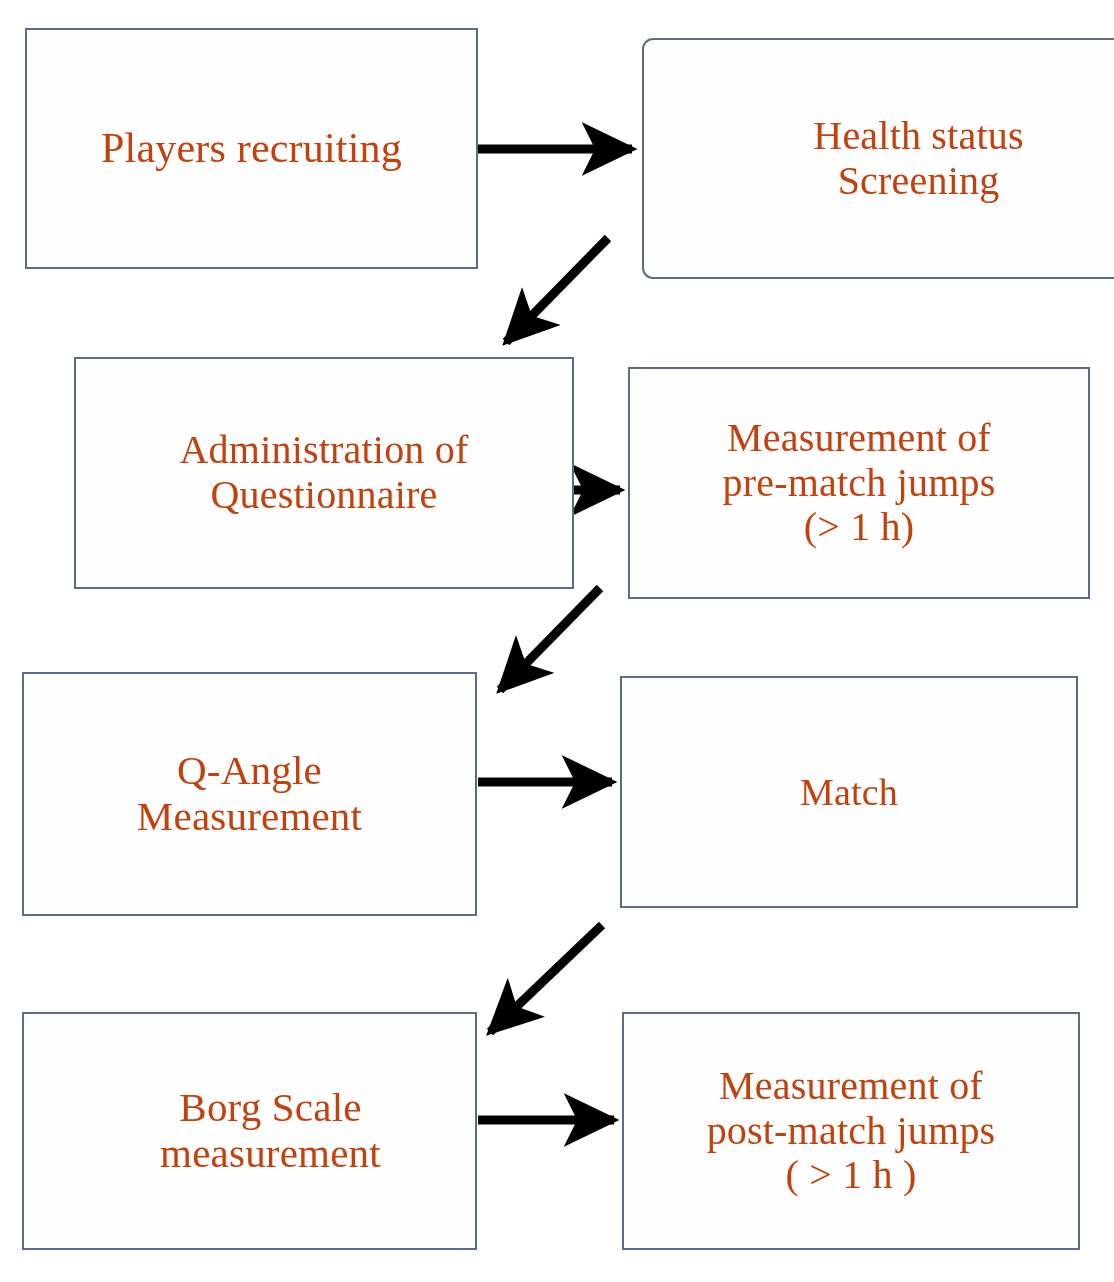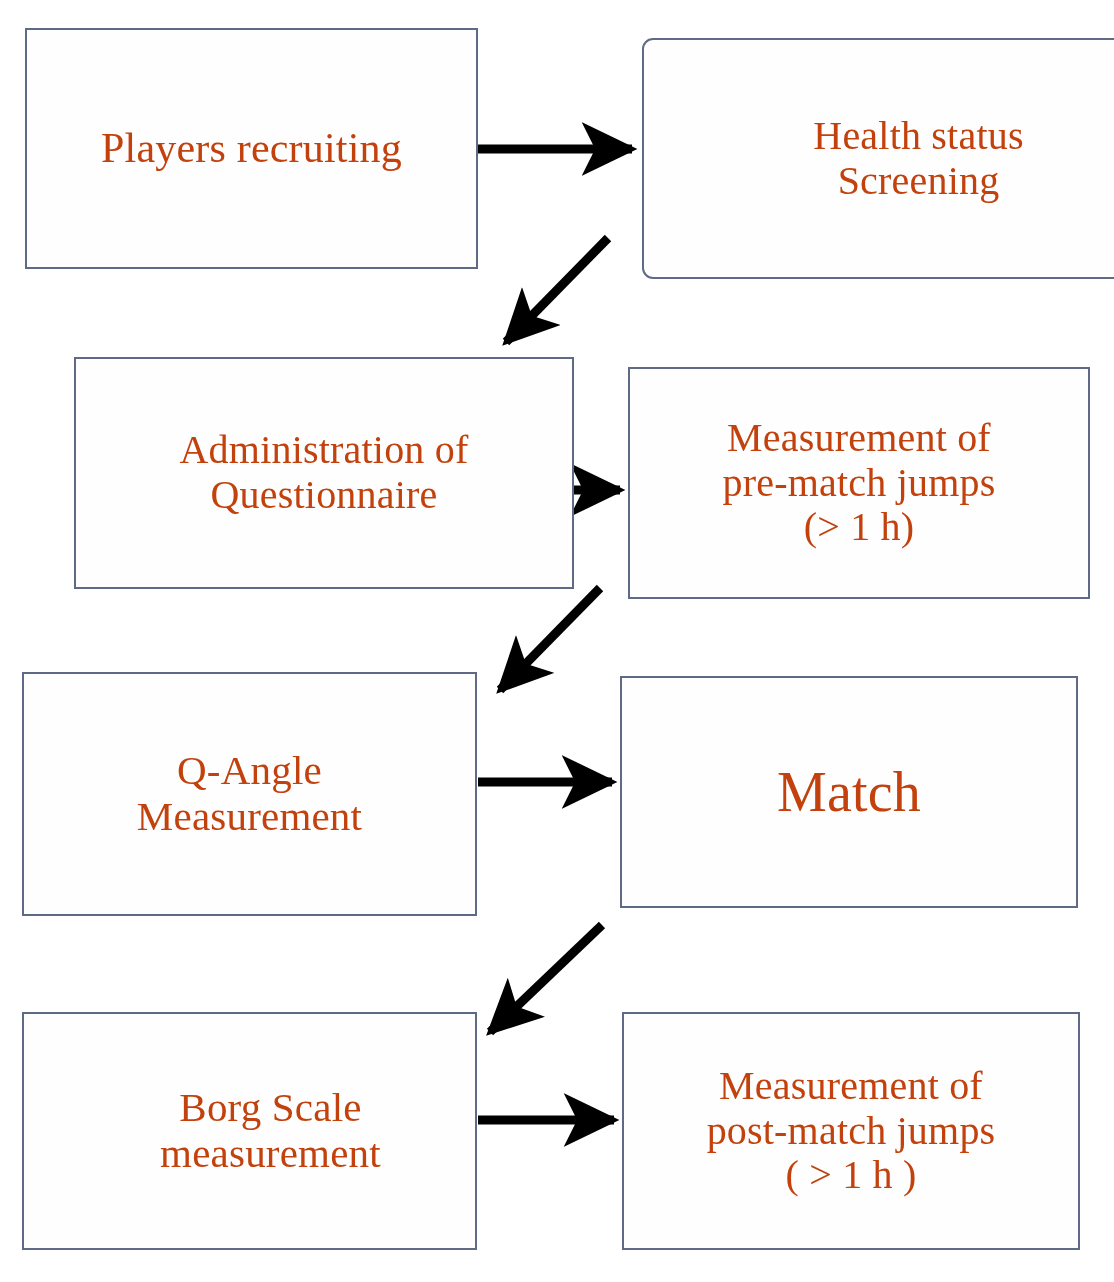--- a/index.html
+++ b/index.html
@@ -47,21 +47,21 @@
   .fb1 { left: 25px;  top: 28px;   width: 453px; height: 241px; }
   .fb2 { left: 642px; top: 38px;   width: 553px; height: 241px; border-radius: 11px; }
   .fb3 { left: 30px;  top: 357px;  width: 500px; height: 232px; margin-left: 44px; }
   .fb4 { left: 628px; top: 367px;  width: 462px; height: 232px; }
   .fb5 { left: 22px;  top: 672px;  width: 455px; height: 244px; }
   .fb6 { left: 620px; top: 676px;  width: 458px; height: 232px; }
   .fb7 { left: 22px;  top: 1012px; width: 455px; height: 238px; }
   .fb8 { left: 622px; top: 1012px; width: 458px; height: 238px; }
 
   .fb1 .flow-box-label { font-size: 42px; }
-  .fb6 .flow-box-label { font-size: 56px; }
+  .fb6 .flow-box-label { font-size: 38px; }
   .fb5 .flow-box-label { font-size: 41px; }
   .fb7 .flow-box-label { font-size: 41px; margin-left: 42px; }
 </style>
 </head>
 <body>
 
 <div id="flow-root">
 
   <svg id="flow-svg" viewBox="0 0 1114 1282" xmlns="http://www.w3.org/2000/svg">
     <defs>

